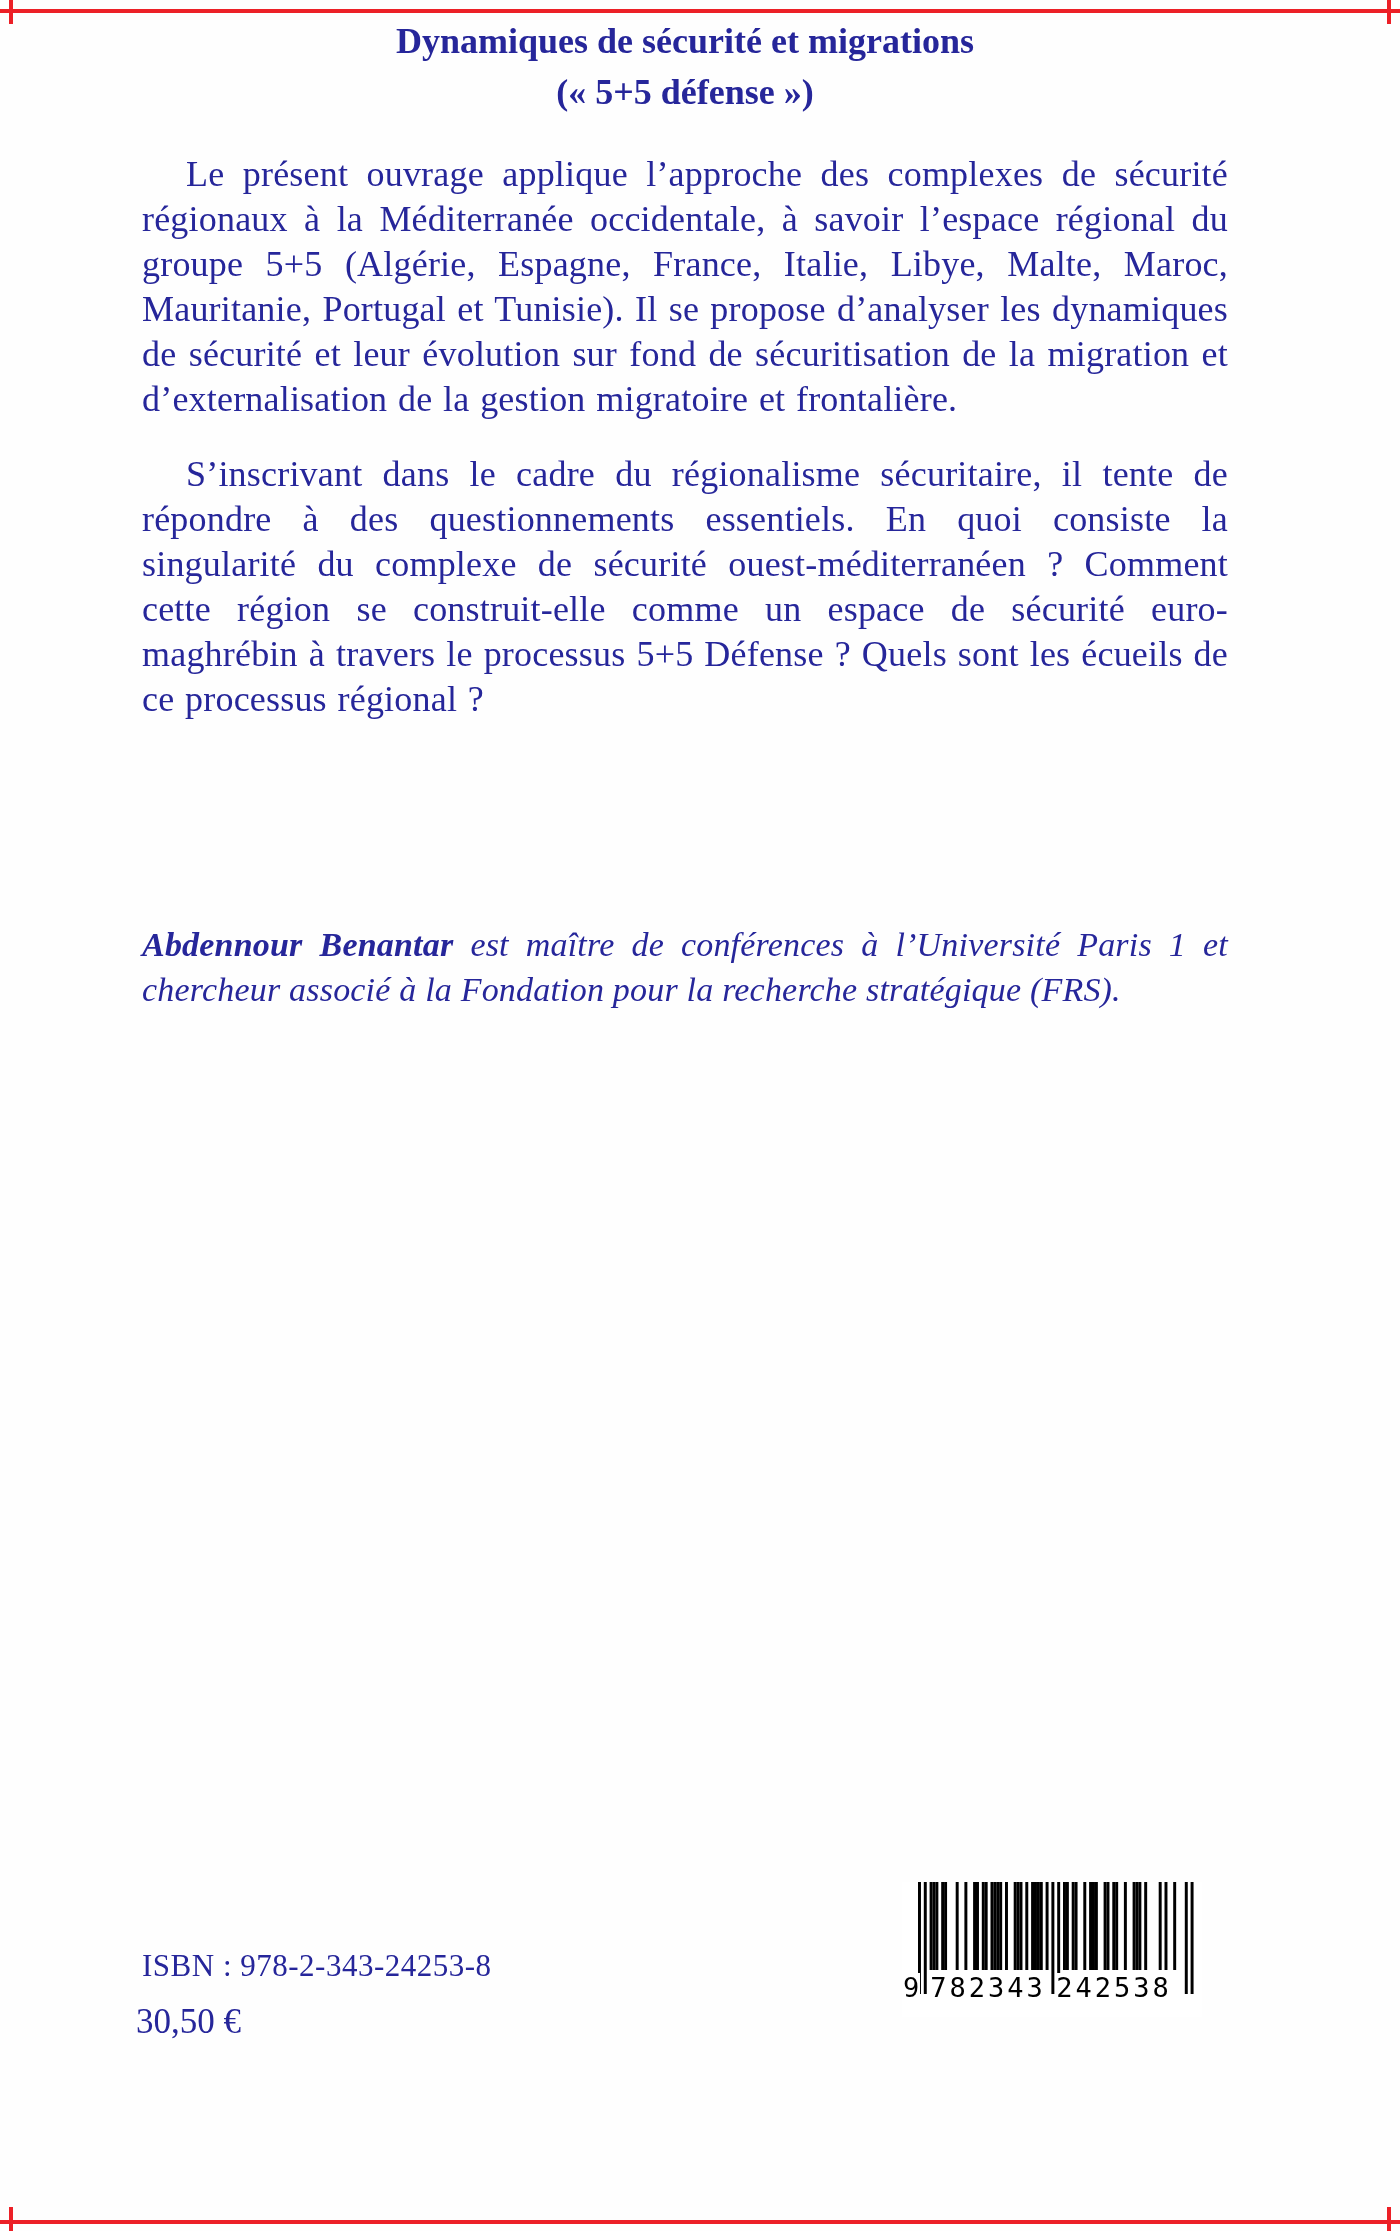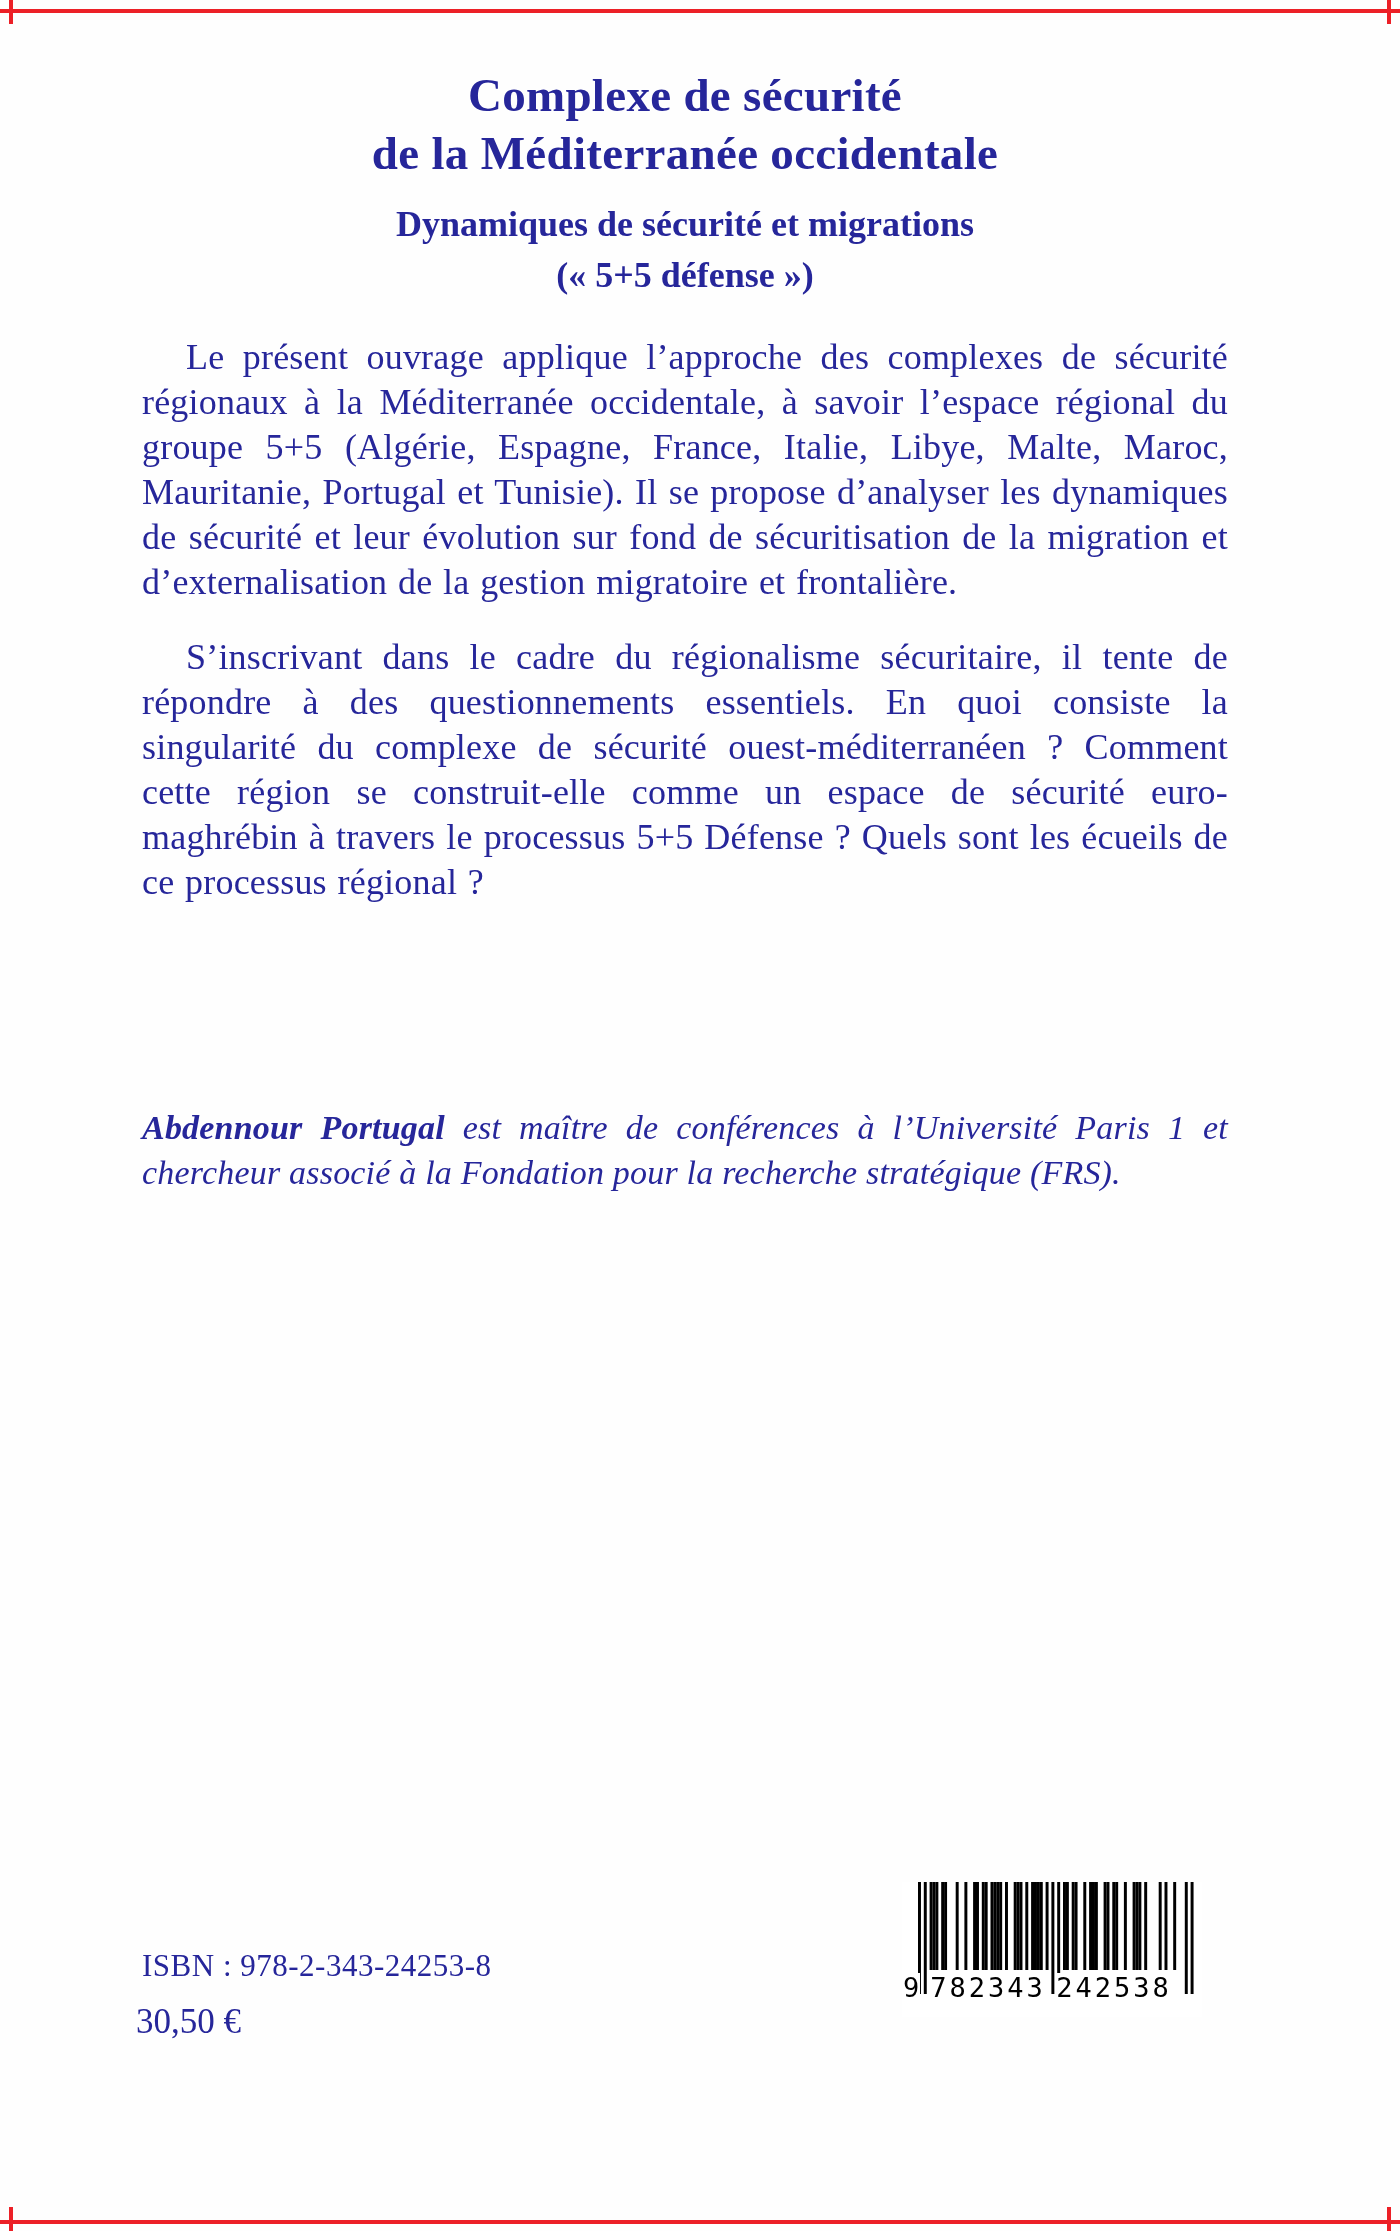--- a/index.html
+++ b/index.html
@@ -120,35 +120,31 @@
 
   <div class="mark mark-top"></div>
   <div class="mark mark-bottom"></div>
   <div class="mark tick tick-tl"></div>
   <div class="mark tick tick-tr"></div>
   <div class="mark tick tick-bl"></div>
   <div class="mark tick tick-br"></div>
 
   <div class="content">
 
-    <h1 class="title">
-      <span>Complexe de sécurité</span>
-      <span>de la Méditerranée occidentale</span>
-    </h1>
 
     <h2 class="subtitle">
       <span>Dynamiques de sécurité et migrations</span>
       <span>(«&nbsp;5+5 défense&nbsp;»)</span>
     </h2>
 
     <p class="body">Le présent ouvrage applique l’approche des complexes de sécurité régionaux à la Méditerranée occidentale, à savoir l’espace régional du groupe 5+5 (Algérie, Espagne, France, Italie, Libye, Malte, Maroc, Mauritanie, Portugal et Tunisie). Il se propose d’analyser les dynamiques de sécurité et leur évolution sur fond de sécuritisation de la migration et d’externalisation de la gestion migratoire et frontalière.</p>
 
     <p class="body">S’inscrivant dans le cadre du régionalisme sécuritaire, il tente de répondre à des questionnements essentiels. En quoi consiste la singularité du complexe de sécurité ouest-méditerranéen&nbsp;? Comment cette région se construit-elle comme un espace de sécurité euro-maghrébin à travers le processus 5+5 Défense&nbsp;? Quels sont les écueils de ce processus régional&nbsp;?</p>
 
-    <p class="bio"><span class="bio-name">Abdennour Portugal</span><span> est maître de conférences à l’Université Paris 1 et chercheur associé à la Fondation pour la recherche stratégique (FRS).</span></p>
+    <p class="bio"><span class="bio-name">Abdennour Benantar</span><span> est maître de conférences à l’Université Paris 1 et chercheur associé à la Fondation pour la recherche stratégique (FRS).</span></p>
 
   </div>
 
   <div class="isbn">ISBN&nbsp;: 978-2-343-24253-8</div>
 
   <div class="price">30,50&nbsp;€</div>
 
   <div class="barcode">
     <svg id="barcode-bars" width="300" height="112" viewBox="0 0 300 112" xmlns="http://www.w3.org/2000/svg">
         <rect x="16.00" y="0" width="2.96" height="112" fill="#000000"></rect>

